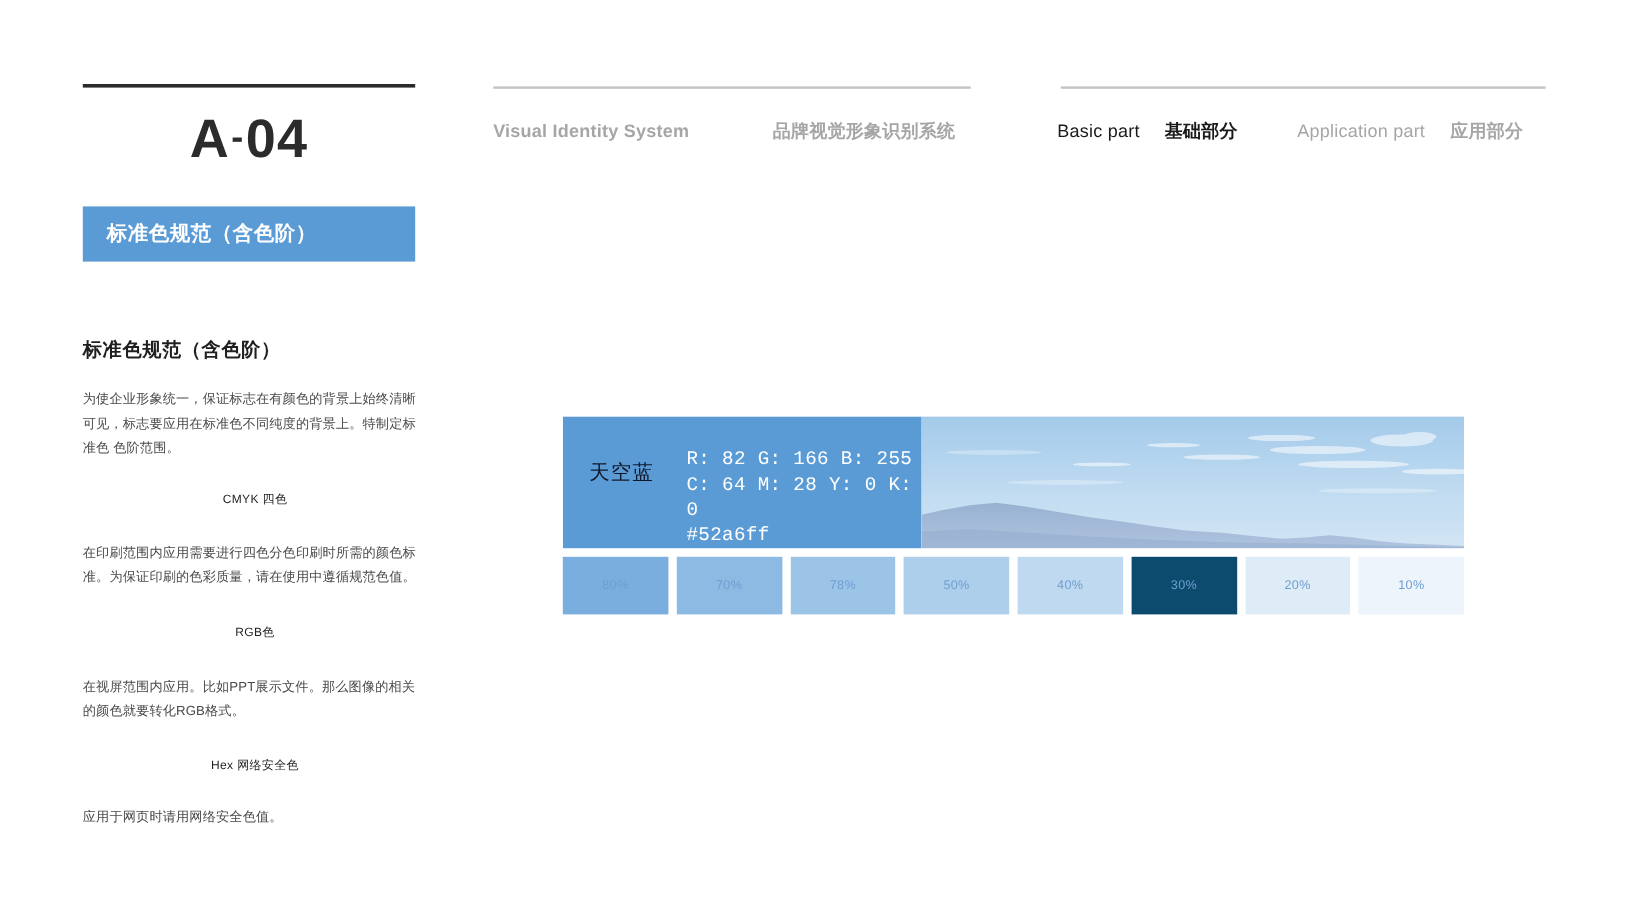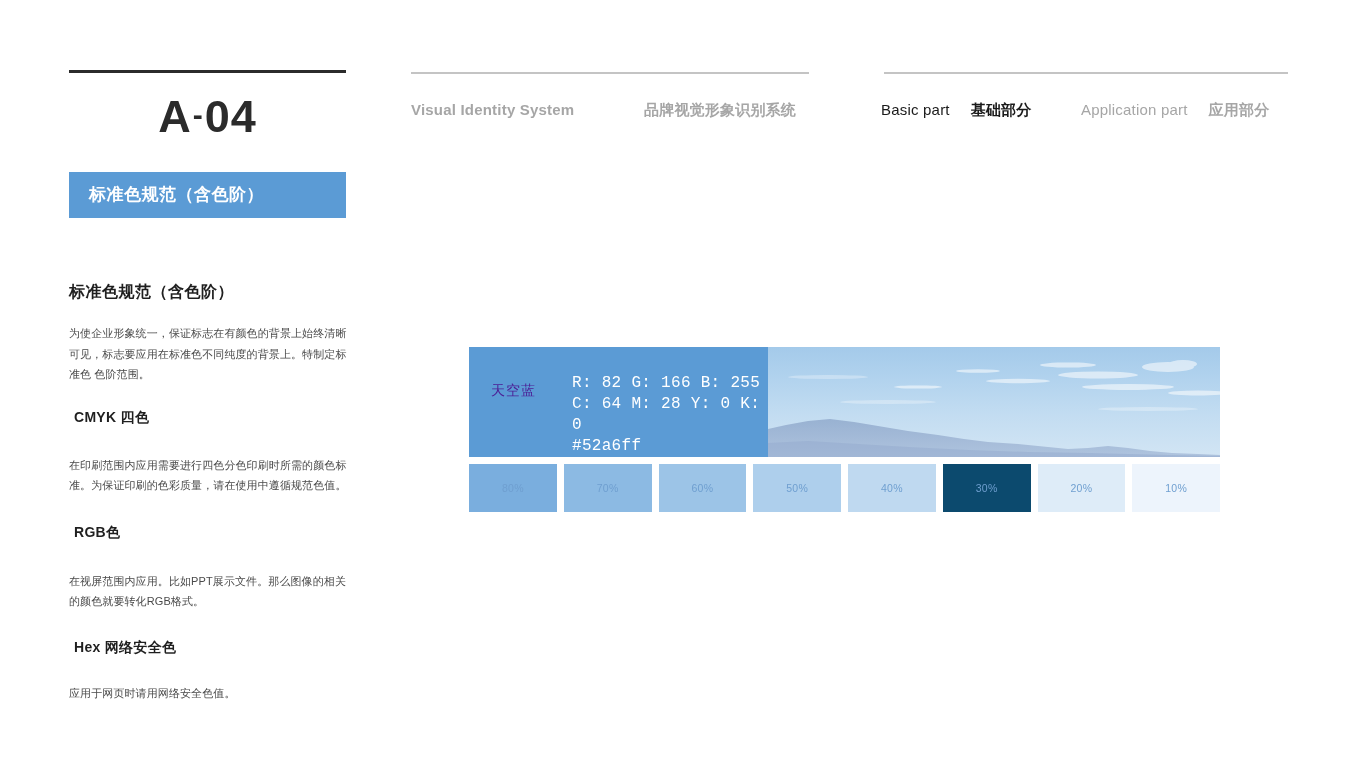--- a/index.html
+++ b/index.html
@@ -132,25 +132,26 @@
 
   .para {
     font-size: 11px;
     line-height: 20.5px;
     color: #4a4a4a;
     letter-spacing: 0.1px;
     margin-top: 20px;
   }
 
   .sub-head {
-    font-size: 14px;
-    font-weight: bold;
+    font-size: 10px;
+    font-weight: normal;
     color: #1f1f1f;
     letter-spacing: 0.3px;
     padding-left: 5px;
+    text-align: center;
   }
 
   .gap-1 { height: 24px; }
   .gap-2 { height: 8px; }
   .gap-3 { height: 28px; }
   .gap-4 { height: 9px; }
   .gap-5 { height: 27px; }
   .gap-6 { height: 6px; }
 
   
@@ -169,22 +170,22 @@
     top: 0;
     width: 299px;
     height: 110px;
     background: #5b9bd5;
   }
 
   .solid-name {
     position: absolute;
     left: 22px;
     top: 35px;
-    font-size: 14px;
-    color: #4c1d95;
+    font-size: 17px;
+    color: #0f172a;
     letter-spacing: 1px;
   }
 
   .solid-values {
     position: absolute;
     left: 103px;
     top: 26px;
     font-family: Liberation Mono, monospace;
     font-size: 16px;
     color: #ffffff;
@@ -317,21 +318,21 @@
   </div>
 
   <div class="tints">
     <div class="tint" style="background: rgb(122, 174, 222);">
         <span>80%</span>
       </div>
     <div class="tint" style="background: rgb(140, 186, 227);">
         <span>70%</span>
       </div>
     <div class="tint" style="background: rgb(156, 196, 231);">
-        <span>60%</span>
+        <span>78%</span>
       </div>
     <div class="tint" style="background: rgb(174, 207, 236);">
         <span>50%</span>
       </div>
     <div class="tint" style="background: rgb(191, 217, 240);">
         <span>40%</span>
       </div>
     <div class="tint" style="background: #0c4a6e;">
         <span>30%</span>
       </div>

